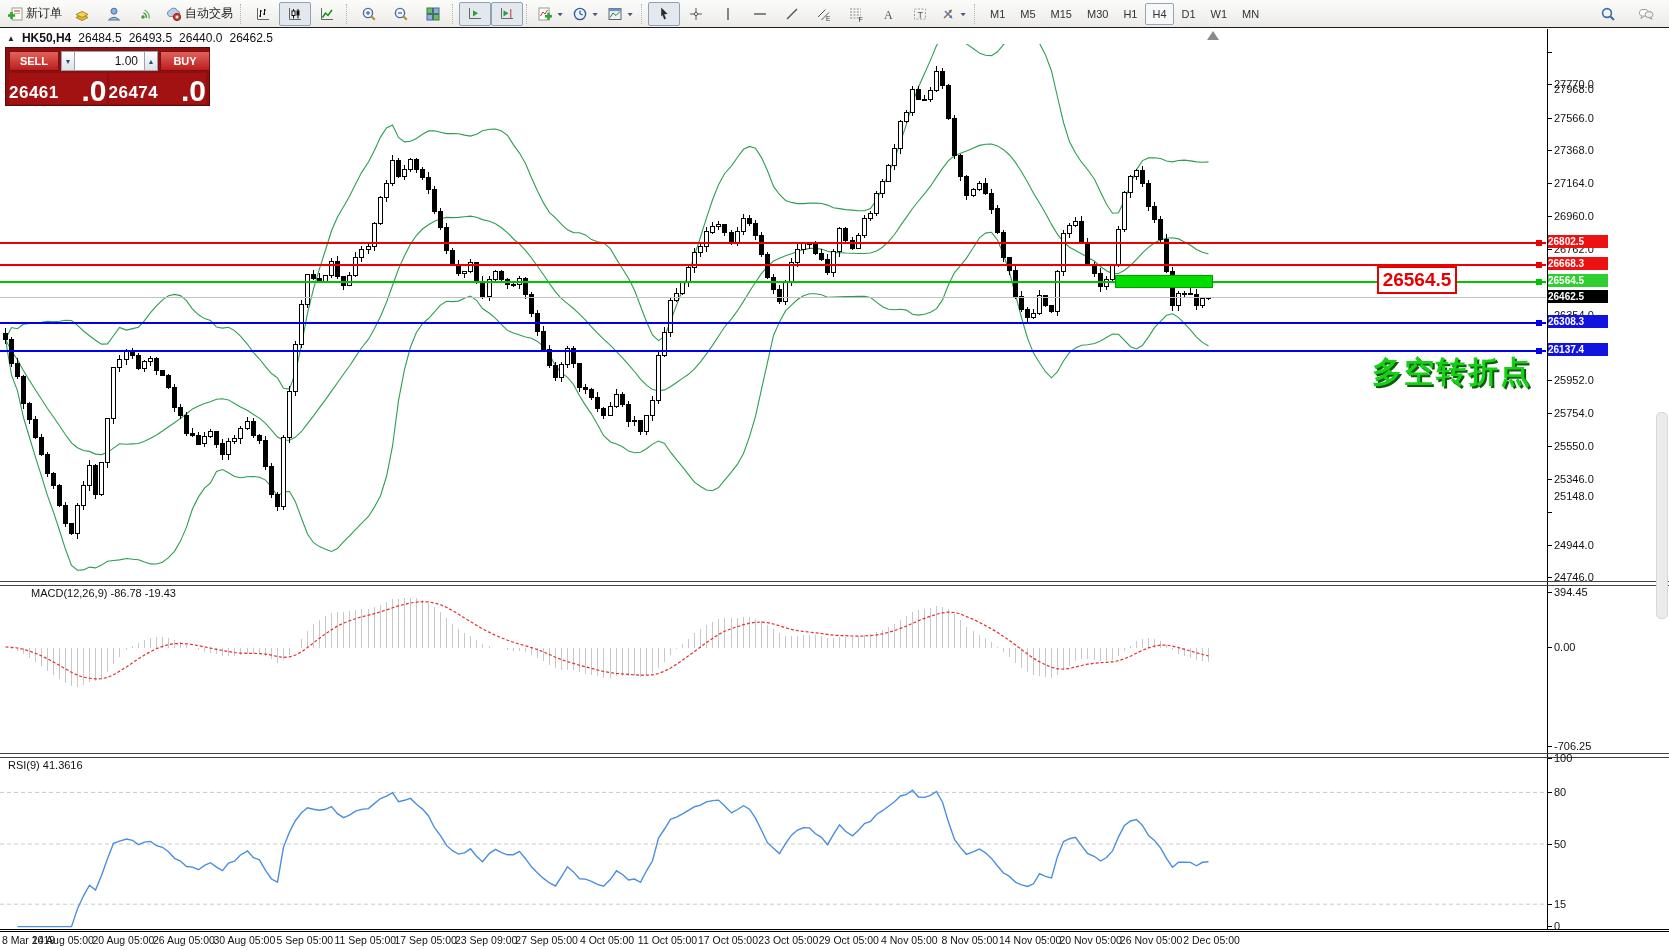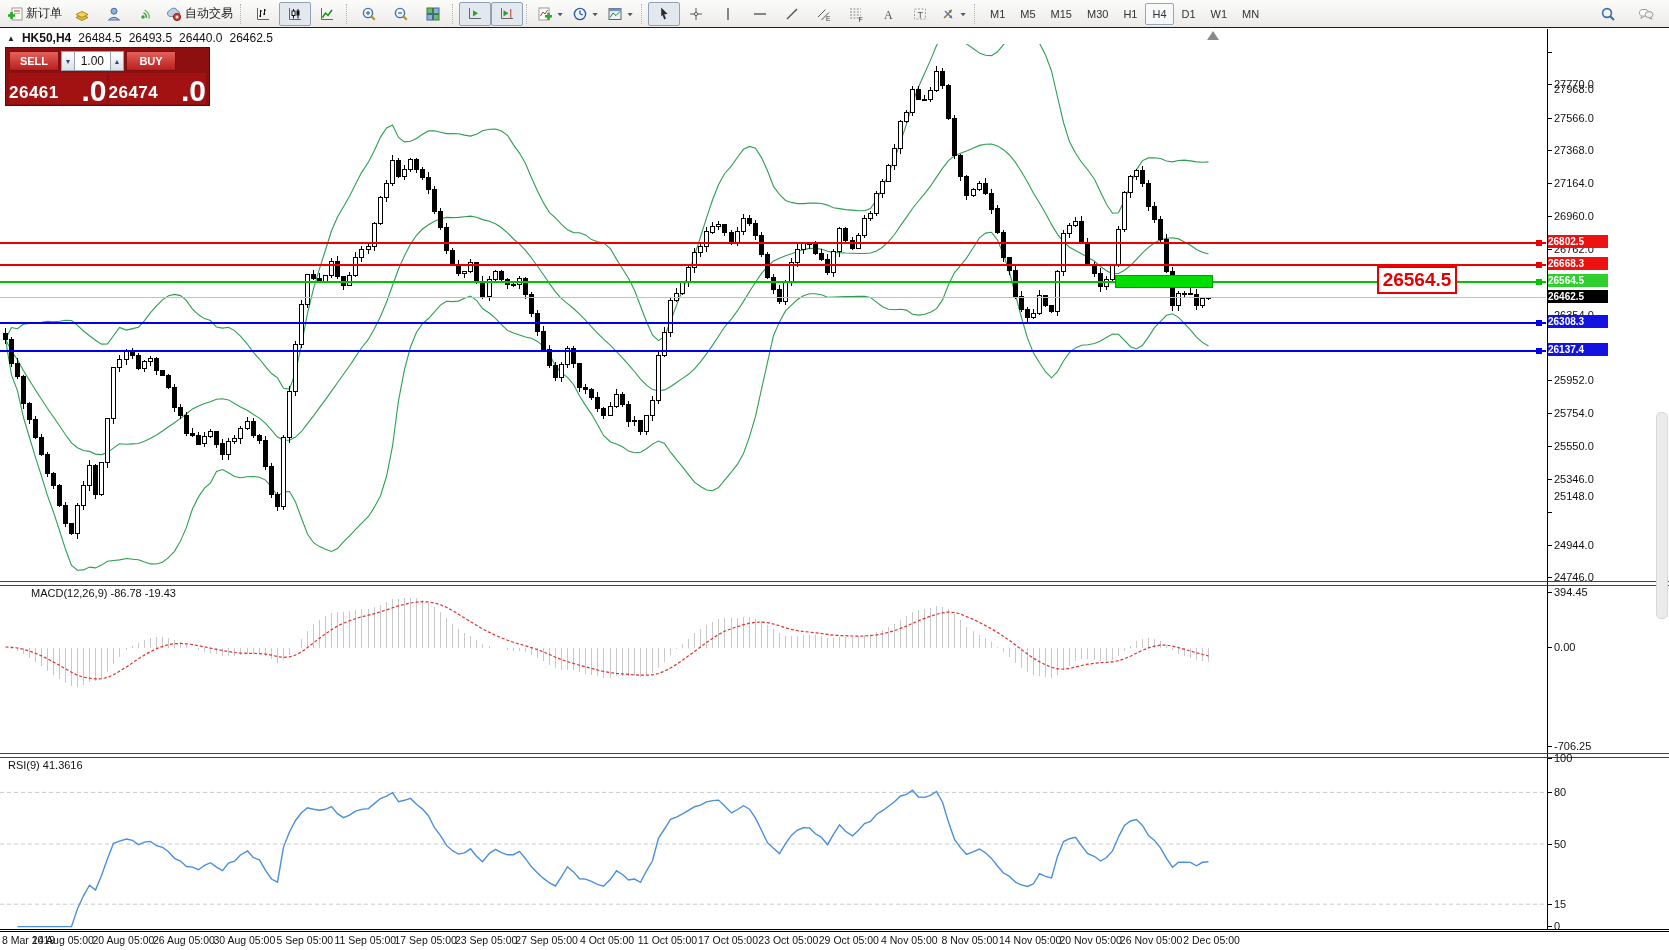--- a/index.html
+++ b/index.html
@@ -19,21 +19,21 @@
   .tfbtn.active{background:#f6f8fa;border-color:#94a6b8;}
   .tb-right{margin-left:auto;display:flex;align-items:center;gap:6px;padding-right:4px;}
   
   #chartwrap{position:absolute;left:0;top:28px;width:1669px;height:922px;z-index:1;}
   #overlays{position:absolute;left:0;top:0;width:1669px;height:950px;z-index:10;pointer-events:none;}
   #overlays .io{pointer-events:auto;}
   .chart-title{position:absolute;top:31px;left:7px;font-size:12px;color:#111;display:flex;align-items:center;gap:7px;white-space:nowrap;}
   .chart-title .tri{font-size:8px;color:#222;}
   .chart-title .sym{font-weight:700;}
   .ocp{position:absolute;left:5px;top:47px;width:205px;height:59px;background:#8d0f0f;border:1px solid #5f0808;box-sizing:border-box;}
-  .ocp-row1{position:absolute;left:3px;top:3px;width:167px;height:20px;display:flex;}
+  .ocp-row1{position:absolute;left:3px;top:3px;width:201px;height:20px;display:flex;}
   .btn-sell,.btn-buy{width:50px;background:linear-gradient(#e2625c,#bb1e1e);border:1px solid #7d0f0f;
     color:#fff;font-size:11px;font-weight:700;display:flex;align-items:center;justify-content:center;box-sizing:border-box;}
   .spin{flex:1;display:flex;margin:0 2px;}
   .spin-btn{width:14px;background:linear-gradient(#fdfdfd,#dde2e7);border:1px solid #98a3af;color:#2c4a7c;
     font-size:7px;display:flex;align-items:center;justify-content:center;box-sizing:border-box;}
   .spin-input{flex:1;background:#fff;border:1px solid #98a3af;border-left:none;border-right:none;
     font-size:12px;text-align:right;padding:0 6px 0 0;line-height:18px;color:#111;box-sizing:border-box;}
   .ocp-row2{position:absolute;left:3px;top:25px;width:197px;height:31px;display:flex;gap:2px;}
   .price-cell{flex:1;background:#a31212;color:#fff;display:flex;align-items:flex-end;justify-content:space-between;padding-bottom:1px;}
   .price-main{font-size:17px;font-weight:700;letter-spacing:.5px;line-height:20px;}
@@ -1007,20 +1007,21 @@
   </div>
 
   <div class="indlabel" style="top:587px;padding-left:23px;">
     <span>MACD(12,26,9)</span>&nbsp;<span>-86.78 -19.43</span>
   </div>
   <div class="indlabel" style="top:759px;">
     <span>RSI(9)</span>&nbsp;<span>41.3616</span>
   </div>
 
   <div class="pricebox io">26564.5</div>
+  <div class="annot io">多空转折点</div>
   <div class="vthumb io"></div>
 
   <div id="axis-labels">
       <div class="tick" style="top: 46px; margin-top: 37px;">27968.0</div>
       <div class="tick" style="top: 78px;">27770.0</div>
       <div class="tick" style="top: 112px;">27566.0</div>
       <div class="tick" style="top: 144px;">27368.0</div>
       <div class="tick" style="top: 177px;">27164.0</div>
       <div class="tick" style="top: 210px;">26960.0</div>
       <div class="tick" style="top: 243px;">26762.0</div>
@@ -1051,21 +1052,21 @@
     </div>
   <div id="time-labels">
       <div class="tlabel first" style="left: 2px;">8 Mar 2019</div>
       <div class="tlabel" style="left: 63px; text-align: right;">14 Aug 05:00</div>
       <div class="tlabel" style="left: 123.45px;">20 Aug 05:00</div>
       <div class="tlabel" style="left: 183.9px;">26 Aug 05:00</div>
       <div class="tlabel" style="left: 244.35px;">30 Aug 05:00</div>
       <div class="tlabel" style="left: 304.8px; text-align: center;">5 Sep 05:00</div>
       <div class="tlabel" style="left: 365.25px;">11 Sep 05:00</div>
       <div class="tlabel" style="left: 425.7px;">17 Sep 05:00</div>
-      <div class="tlabel" style="left: 486.15px;">23 Sep 05:00</div>
+      <div class="tlabel" style="left: 486.15px;">23 Sep 09:00</div>
       <div class="tlabel" style="left: 546.6px;">27 Sep 05:00</div>
       <div class="tlabel" style="left: 607.05px;">4 Oct 05:00</div>
       <div class="tlabel" style="left: 667.5px;">11 Oct 05:00</div>
       <div class="tlabel" style="left: 727.95px;">17 Oct 05:00</div>
       <div class="tlabel" style="left: 788.4px;">23 Oct 05:00</div>
       <div class="tlabel" style="left: 848.85px;">29 Oct 05:00</div>
       <div class="tlabel" style="left: 909.3px;">4 Nov 05:00</div>
       <div class="tlabel" style="left: 969.75px;">8 Nov 05:00</div>
       <div class="tlabel" style="left: 1030.2px;">14 Nov 05:00</div>
       <div class="tlabel" style="left: 1090.65px;">20 Nov 05:00</div>

